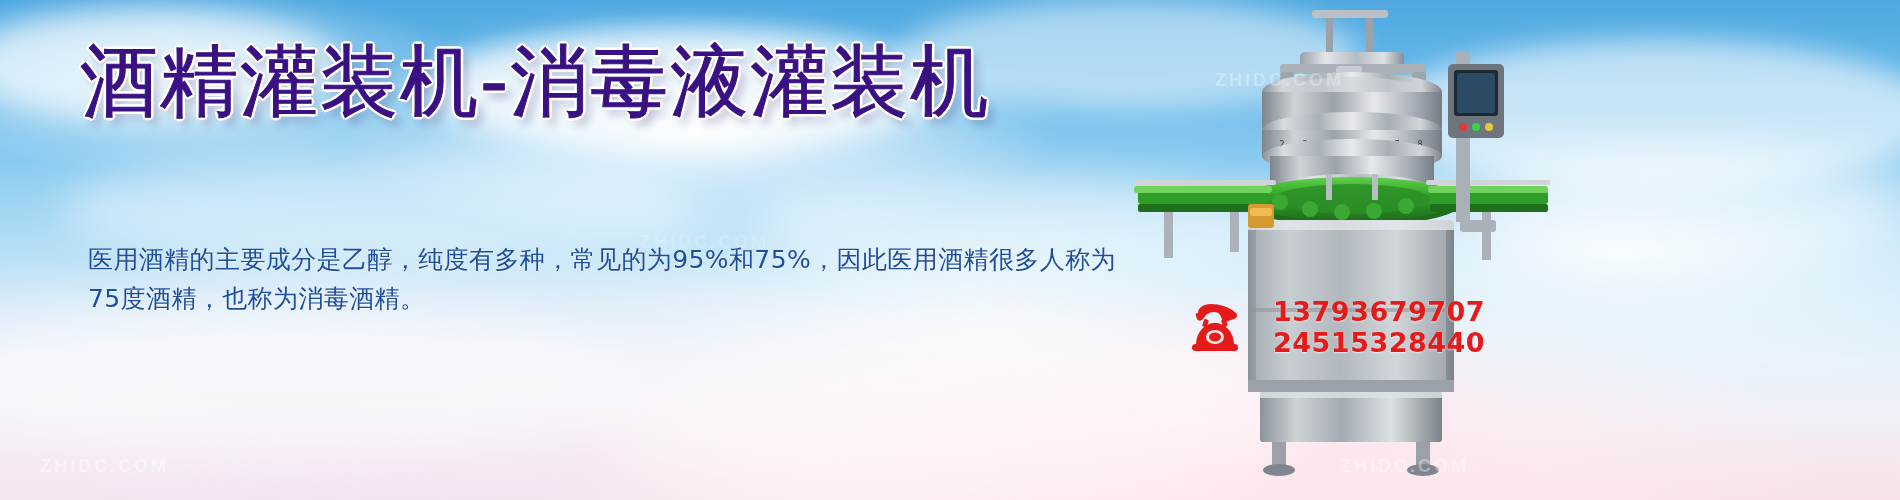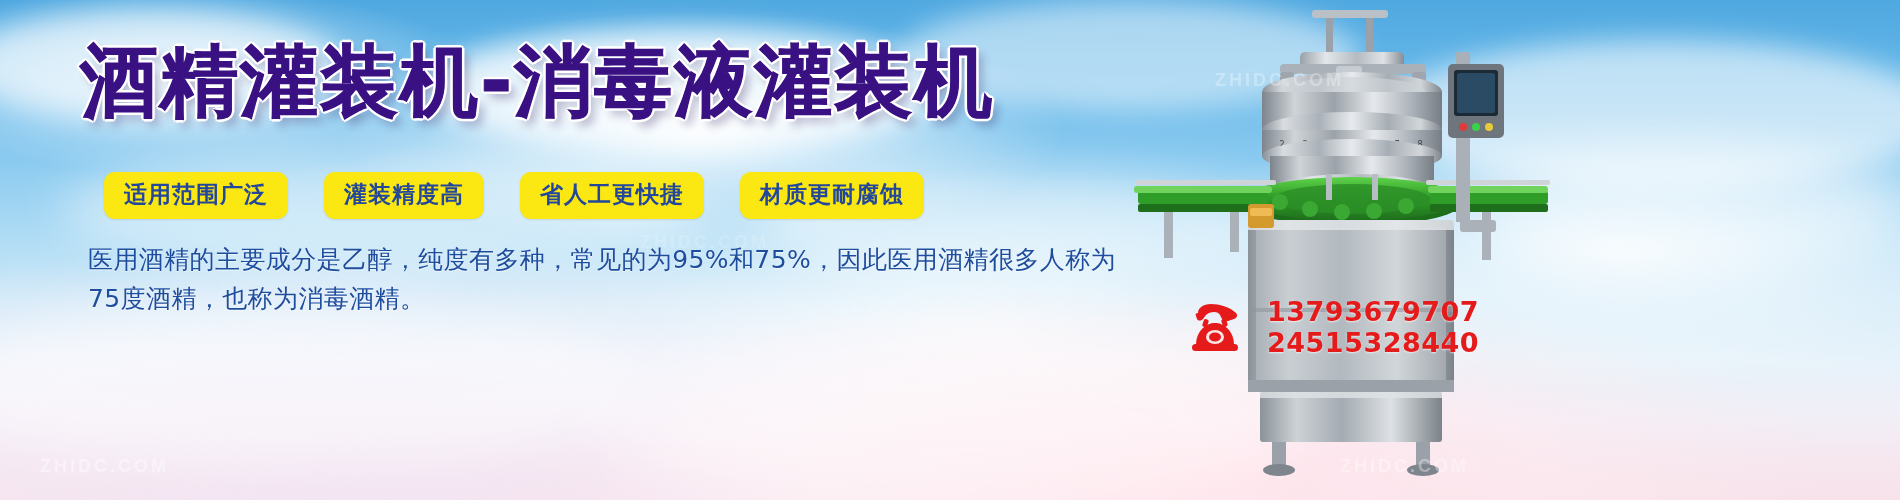--- a/index.html
+++ b/index.html
@@ -35,21 +35,21 @@
   .cloud.c4{left:1380px;top:40px;width:560px;height:150px;opacity:.7;}
   .cloud.c5{left:60px;top:150px;width:640px;height:120px;opacity:.55;filter:blur(22px);}
   .cloud.c6{left:760px;top:170px;width:520px;height:110px;opacity:.5;filter:blur(22px);}
   .cloud.c7{left:1480px;top:150px;width:420px;height:120px;opacity:.45;filter:blur(22px);}
   .cloud.c8{left:-60px;top:300px;width:700px;height:170px;opacity:.6;filter:blur(26px);}
   .cloud.c9{left:600px;top:330px;width:700px;height:180px;opacity:.5;filter:blur(28px);}
 
   
   .title{
     position:absolute;left:80px;top:42px;
-    font-size:78px;line-height:1;font-weight:bold;
+    font-size:78px;line-height:1;font-weight:normal;
     letter-spacing:2px;
     color:#3a1182;
     font-family:"DejaVu Sans","Liberation Sans",sans-serif;
     text-shadow:
       3px 0 0 #ffffff, -3px 0 0 #ffffff, 0 3px 0 #ffffff, 0 -3px 0 #ffffff,
       2px 2px 0 #ffffff, -2px 2px 0 #ffffff, 2px -2px 0 #ffffff, -2px -2px 0 #ffffff,
       6px 7px 10px rgba(30,10,80,.30);
     white-space:nowrap;
     -webkit-text-stroke:1px #3a1182;
   }
@@ -78,21 +78,21 @@
     letter-spacing:.4px;
     font-family:"DejaVu Sans","Liberation Sans",sans-serif;
     text-shadow:0 1px 1px rgba(255,255,255,.65);
   }
   .copy p{margin:0;}
   .copy p + p{margin-top:1px;}
 
   
   .phone{
     position:absolute;left:1186px;top:296px;
-    display:flex;align-items:center;gap:23px;
+    display:flex;align-items:center;gap:29px;
   }
   .phone-icon{width:58px;height:52px;flex:0 0 auto;}
   .phone-nums{
     display:flex;flex-direction:column;justify-content:center;
     color:#e51b1b;font-weight:bold;font-size:27px;line-height:31px;
     letter-spacing:.5px;
     font-family:"DejaVu Sans","Liberation Sans",sans-serif;
     text-shadow:0 1px 2px rgba(255,255,255,.7);
   }
 
@@ -250,26 +250,20 @@
       <rect x="118" y="196" width="26" height="24" rx="3" fill="#d59a2e"></rect>
       <rect x="120" y="200" width="22" height="8" rx="2" fill="#f0bb55"></rect>
 
       <rect x="196" y="166" width="6" height="26" fill="#b6bdc3"></rect>
       <rect x="242" y="166" width="6" height="26" fill="#b6bdc3"></rect>
     </svg>
   </div>
 
   <div class="title">酒精灌装机-消毒液灌装机</div>
 
-  <div class="badges">
-    <span class="badge">适用范围广泛</span>
-    <span class="badge">灌装精度高</span>
-    <span class="badge">省人工更快捷</span>
-    <span class="badge">材质更耐腐蚀</span>
-  </div>
 
   <div class="copy">
     <p>医用酒精的主要成分是乙醇，纯度有多种，常见的为95%和75%，因此医用酒精很多人称为75度酒精，也称为消毒酒精。</p>
   </div>
 
   <div class="phone">
     <span class="phone-icon">
       <svg width="58" height="52" viewBox="0 0 58 52" xmlns="http://www.w3.org/2000/svg">
         <g fill="#e51b1b">
           <path d="M10 44 C10 30, 20 22, 29 22 C38 22, 48 30, 48 44 Z"></path>

